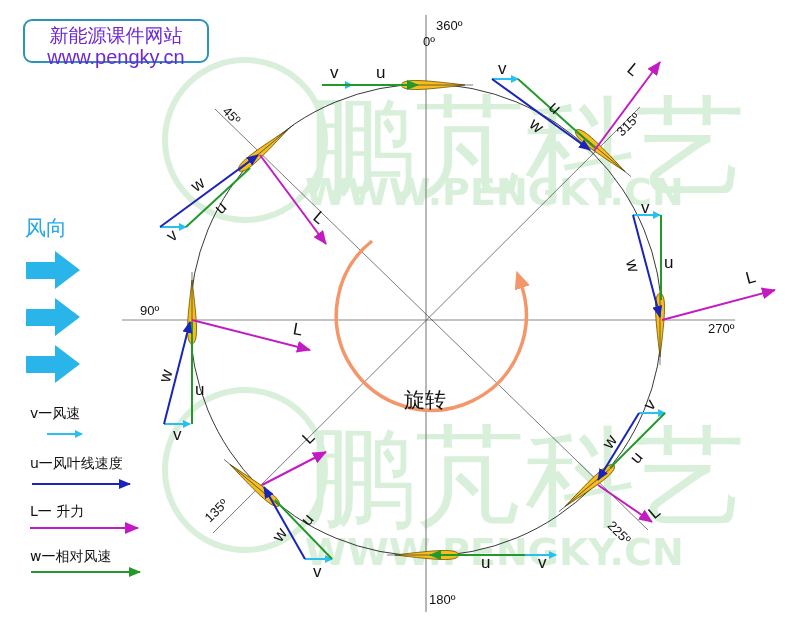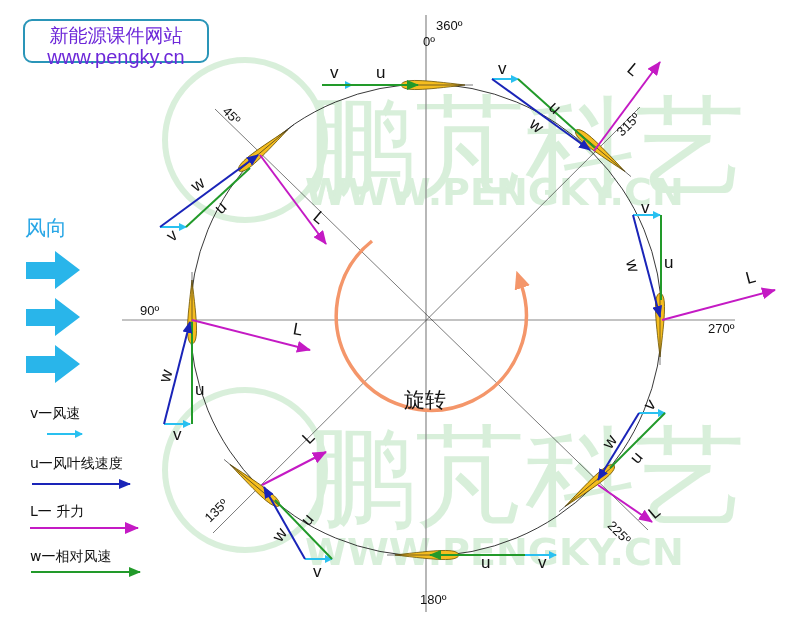--- a/index.html
+++ b/index.html
@@ -140,21 +140,21 @@
 </div>
 
 <div class="wind-title">风向</div>
 <div class="rot">旋转</div>
 
 <div class="deg" style="left:423px;top:34px">0º</div>
 <div class="deg" style="left:436px;top:18px">360º</div>
 <div class="deg" style="left:222px;top:108px;transform:rotate(45deg)">45º</div>
 <div class="deg" style="left:140px;top:303px">90º</div>
 <div class="deg" style="left:203px;top:503px;transform:rotate(-45deg)">135º</div>
-<div class="deg" style="left:420px;top:592px">180º</div>
+<div class="deg" style="left:429px;top:592px">180º</div>
 <div class="deg" style="left:606px;top:525px;transform:rotate(45deg)">225º</div>
 <div class="deg" style="left:708px;top:321px">270º</div>
 <div class="deg" style="left:615px;top:117px;transform:rotate(-45deg)">315º</div>
 
 <div class="vl" style="left:330px;top:63px">v</div>
 <div class="vl" style="left:376px;top:63px">u</div>
 <div class="vl" style="left:498px;top:59px">v</div>
 <div class="vl" style="left:550px;top:98px;transform:rotate(45deg)">u</div>
 <div class="vl" style="left:530px;top:116px;transform:rotate(40deg)">w</div>
 <div class="vl" style="left:628px;top:60px;transform:rotate(40deg)">L</div>

